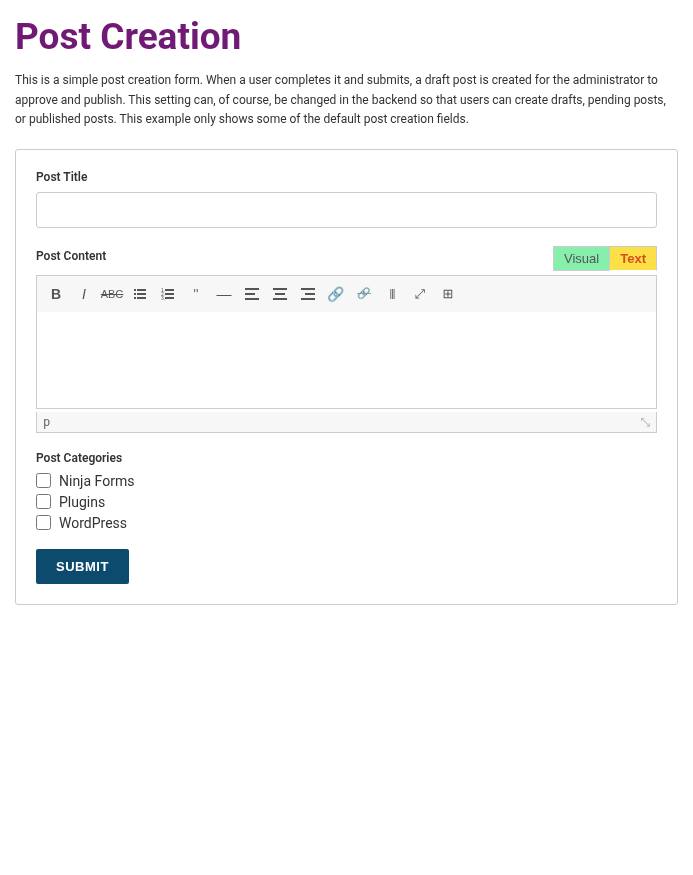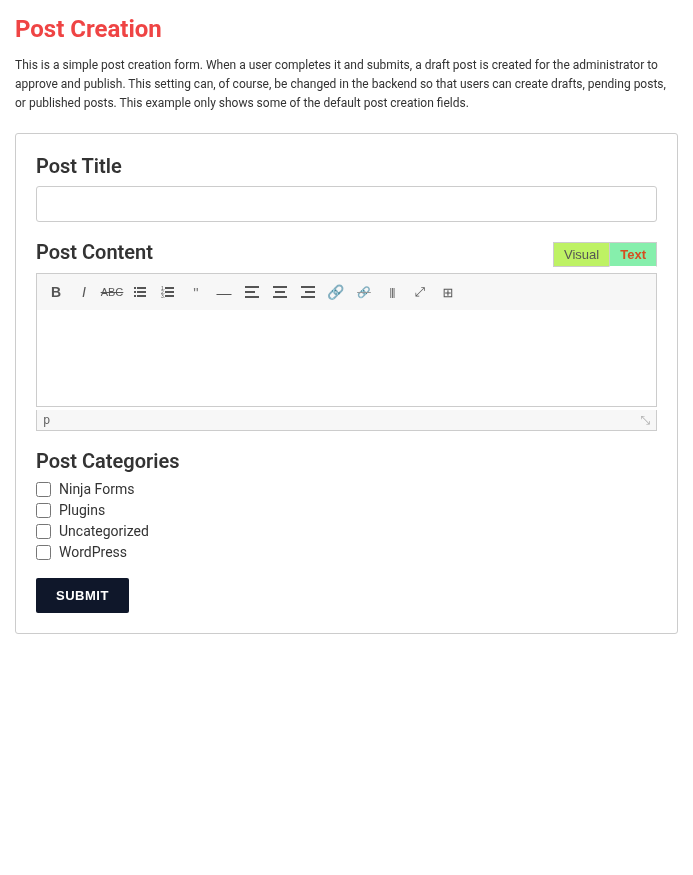--- a/index.html
+++ b/index.html
@@ -12,43 +12,43 @@
       font-family: -apple-system, BlinkMacSystemFont, "Segoe UI", Roboto, Helvetica, Arial, sans-serif;
       font-size: 14px;
       color: #333;
       background: #fff;
       width: 693px;
       min-height: 875px;
       padding: 15px 15px 30px 15px;
     }
 
     h1.page-title {
-      font-size: 24px;
+      font-size: 37px;
       font-weight: bold;
-      color: #ef4444;
+      color: #701a75;
       margin-bottom: 12px;
       line-height: 1.2;
     }
 
     .description {
       font-size: 12px;
       color: #333;
       line-height: 1.6;
       margin-bottom: 20px;
     }
 
     .form-container {
       border: 1px solid #ccc;
       border-radius: 3px;
       padding: 20px;
       background: #fff;
     }
 
     .field-label {
-      font-size: 20px;
+      font-size: 12px;
       font-weight: 600;
       color: #333;
       margin-bottom: 8px;
       display: block;
     }
 
     .post-title-input {
       width: 100%;
       height: 36px;
       border: 1px solid #ccc;
@@ -66,27 +66,27 @@
     .editor-tabs {
       display: flex;
       justify-content: flex-end;
       margin-bottom: 0;
     }
 
     .editor-tab {
       padding: 4px 10px;
       font-size: 13px;
       border: 1px solid #ccc;
-      background: #bef264;
+      background: #86efac;
       cursor: pointer;
       color: #555;
     }
 
     .editor-tab.active {
-      background: #86efac;
+      background: #fde047;
       color: #d54e21;
       border-bottom-color: #fff;
       font-weight: 600;
     }
 
     .editor-tab:first-child {
       border-right: none;
     }
 
     .toolbar {
@@ -172,21 +172,21 @@
       border: 1px solid #ccc;
       border-radius: 3px;
       padding: 6px 10px;
       font-size: 14px;
       outline: none;
       display: block;
       margin-top: 6px;
     }
 
     .submit-btn {
-      background: #0f172a;
+      background: #0c4a6e;
       color: #fff;
       border: none;
       padding: 10px 20px;
       font-size: 13px;
       font-weight: bold;
       letter-spacing: 0.5px;
       cursor: pointer;
       border-radius: 2px;
       text-transform: uppercase;
     }
@@ -298,24 +298,20 @@
     <ul class="categories-list">
       <li>
         <input type="checkbox" id="cat-ninja-forms" style="">
         <label for="cat-ninja-forms">Ninja Forms</label>
       </li>
       <li>
         <input type="checkbox" id="cat-plugins" style="">
         <label for="cat-plugins">Plugins</label>
       </li>
       <li>
-        <input type="checkbox" id="cat-uncategorized" style="">
-        <label for="cat-uncategorized">Uncategorized</label>
-      </li>
-      <li>
         <input type="checkbox" id="cat-wordpress" style="">
         <label for="cat-wordpress">WordPress</label>
       </li>
     </ul>
   </div>
 
   
 
   
   <button class="submit-btn">SUBMIT</button>

